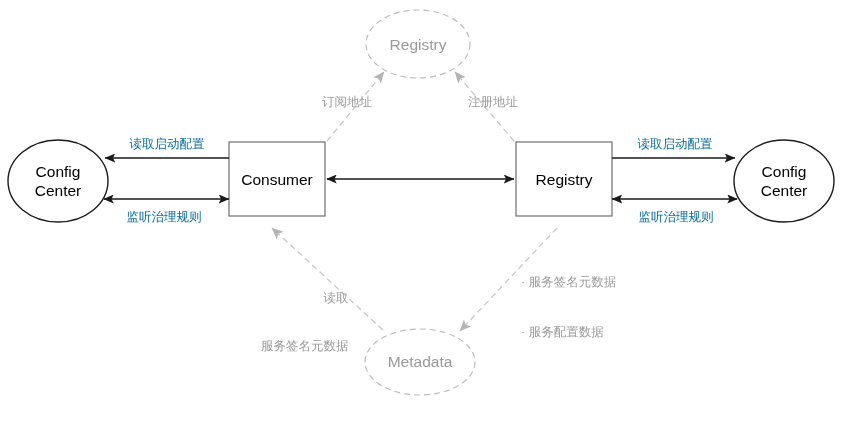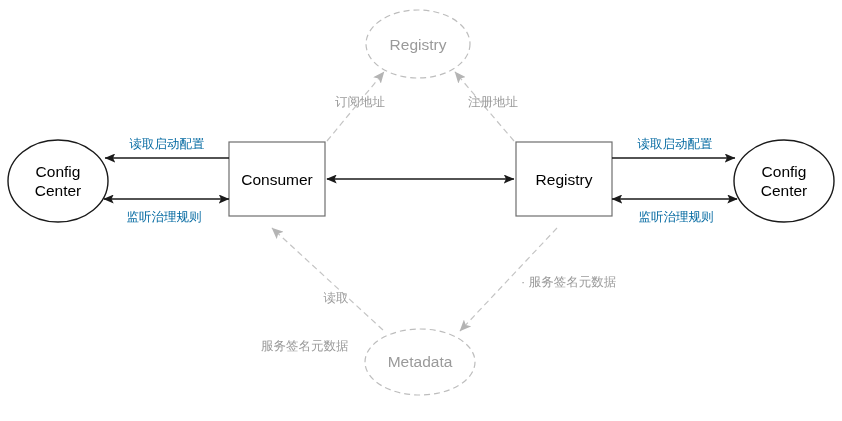--- a/index.html
+++ b/index.html
@@ -80,26 +80,27 @@
   <div class="node-text node-gray ctr" style="left:420px; top:362px;">Metadata</div>
 
   <div class="lbl lbl-dark ctr" style="left:167px; top:144px;">读取启动配置</div>
 
   <div class="lbl lbl-dark ctr" style="left:164px; top:217px;">监听治理规则</div>
 
   <div class="lbl lbl-dark ctr" style="left:675px; top:144px;">读取启动配置</div>
 
   <div class="lbl lbl-dark ctr" style="left:676px; top:217px;">监听治理规则</div>
 
-  <div class="lbl lbl-gray ctr" style="left:360px; top:102px;">订阅地址</div>
+  <div class="lbl lbl-gray ctr" style="left:347px; top:102px;">订阅地址</div>
 
   <div class="lbl lbl-gray ctr" style="left:493px; top:102px;">注册地址</div>
 
   <div class="lbl lbl-gray" style="left:261px; top:258px; text-align:right;">
     <div>读取</div>
     <div>服务签名元数据</div>
   </div>
 
   <div class="lbl lbl-gray" style="left:521px; top:240px;">
     <div style="margin-top:2px;">· 服务签名元数据</div>
+    <div style="margin-top:2px;">· 服务配置数据</div>
   </div>
 
 </div>
 
 </body></html>

